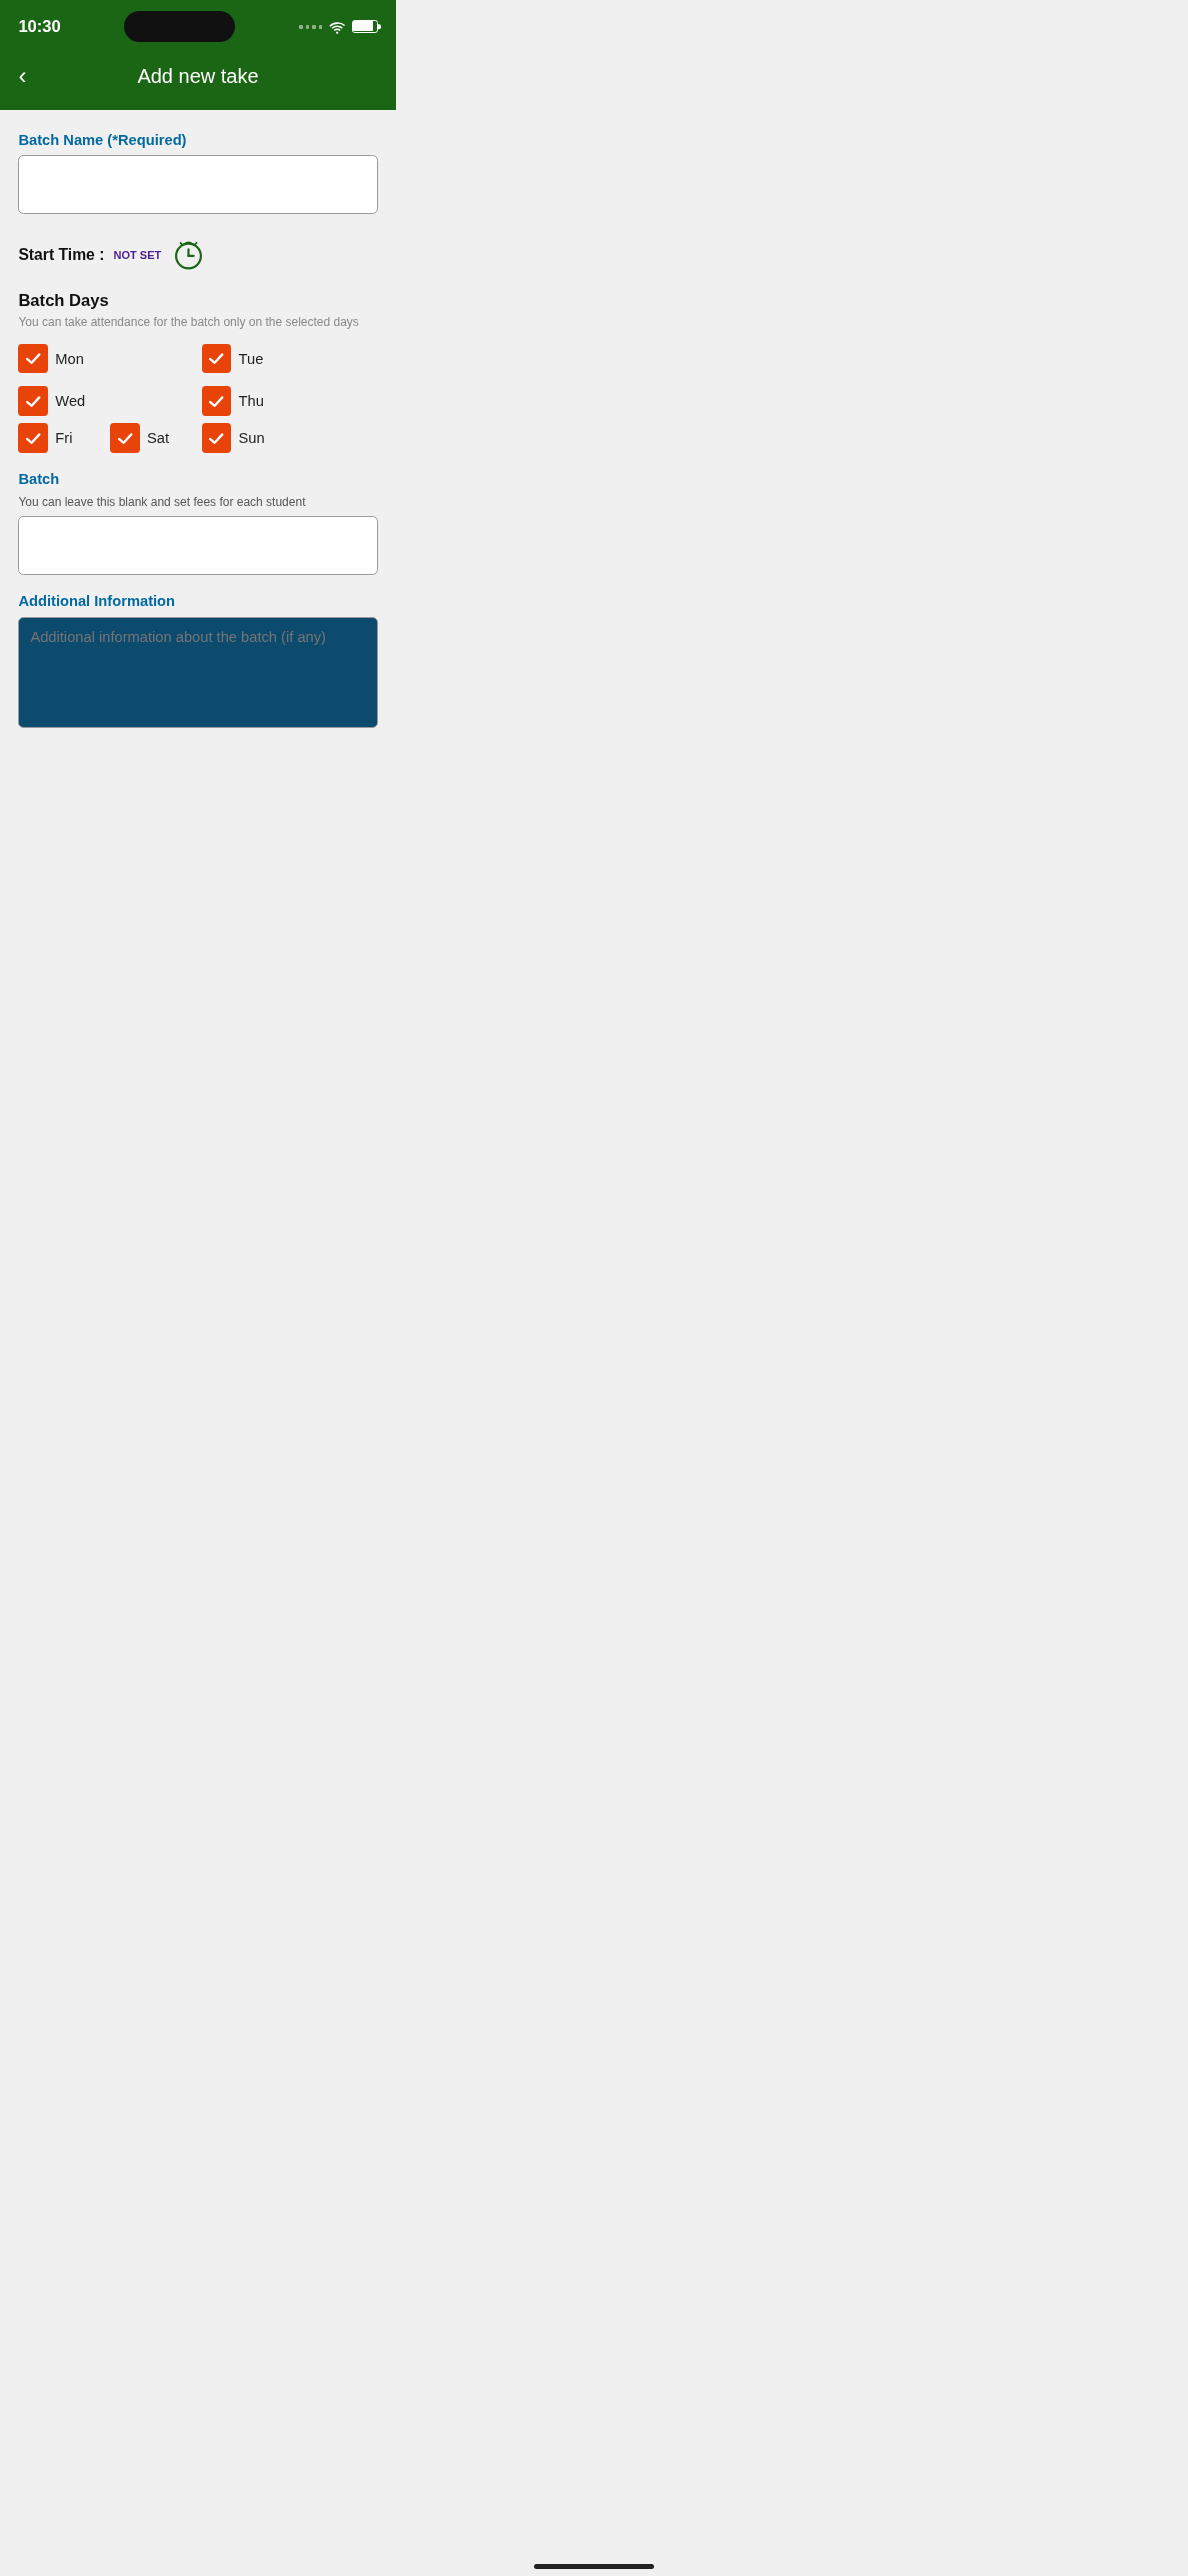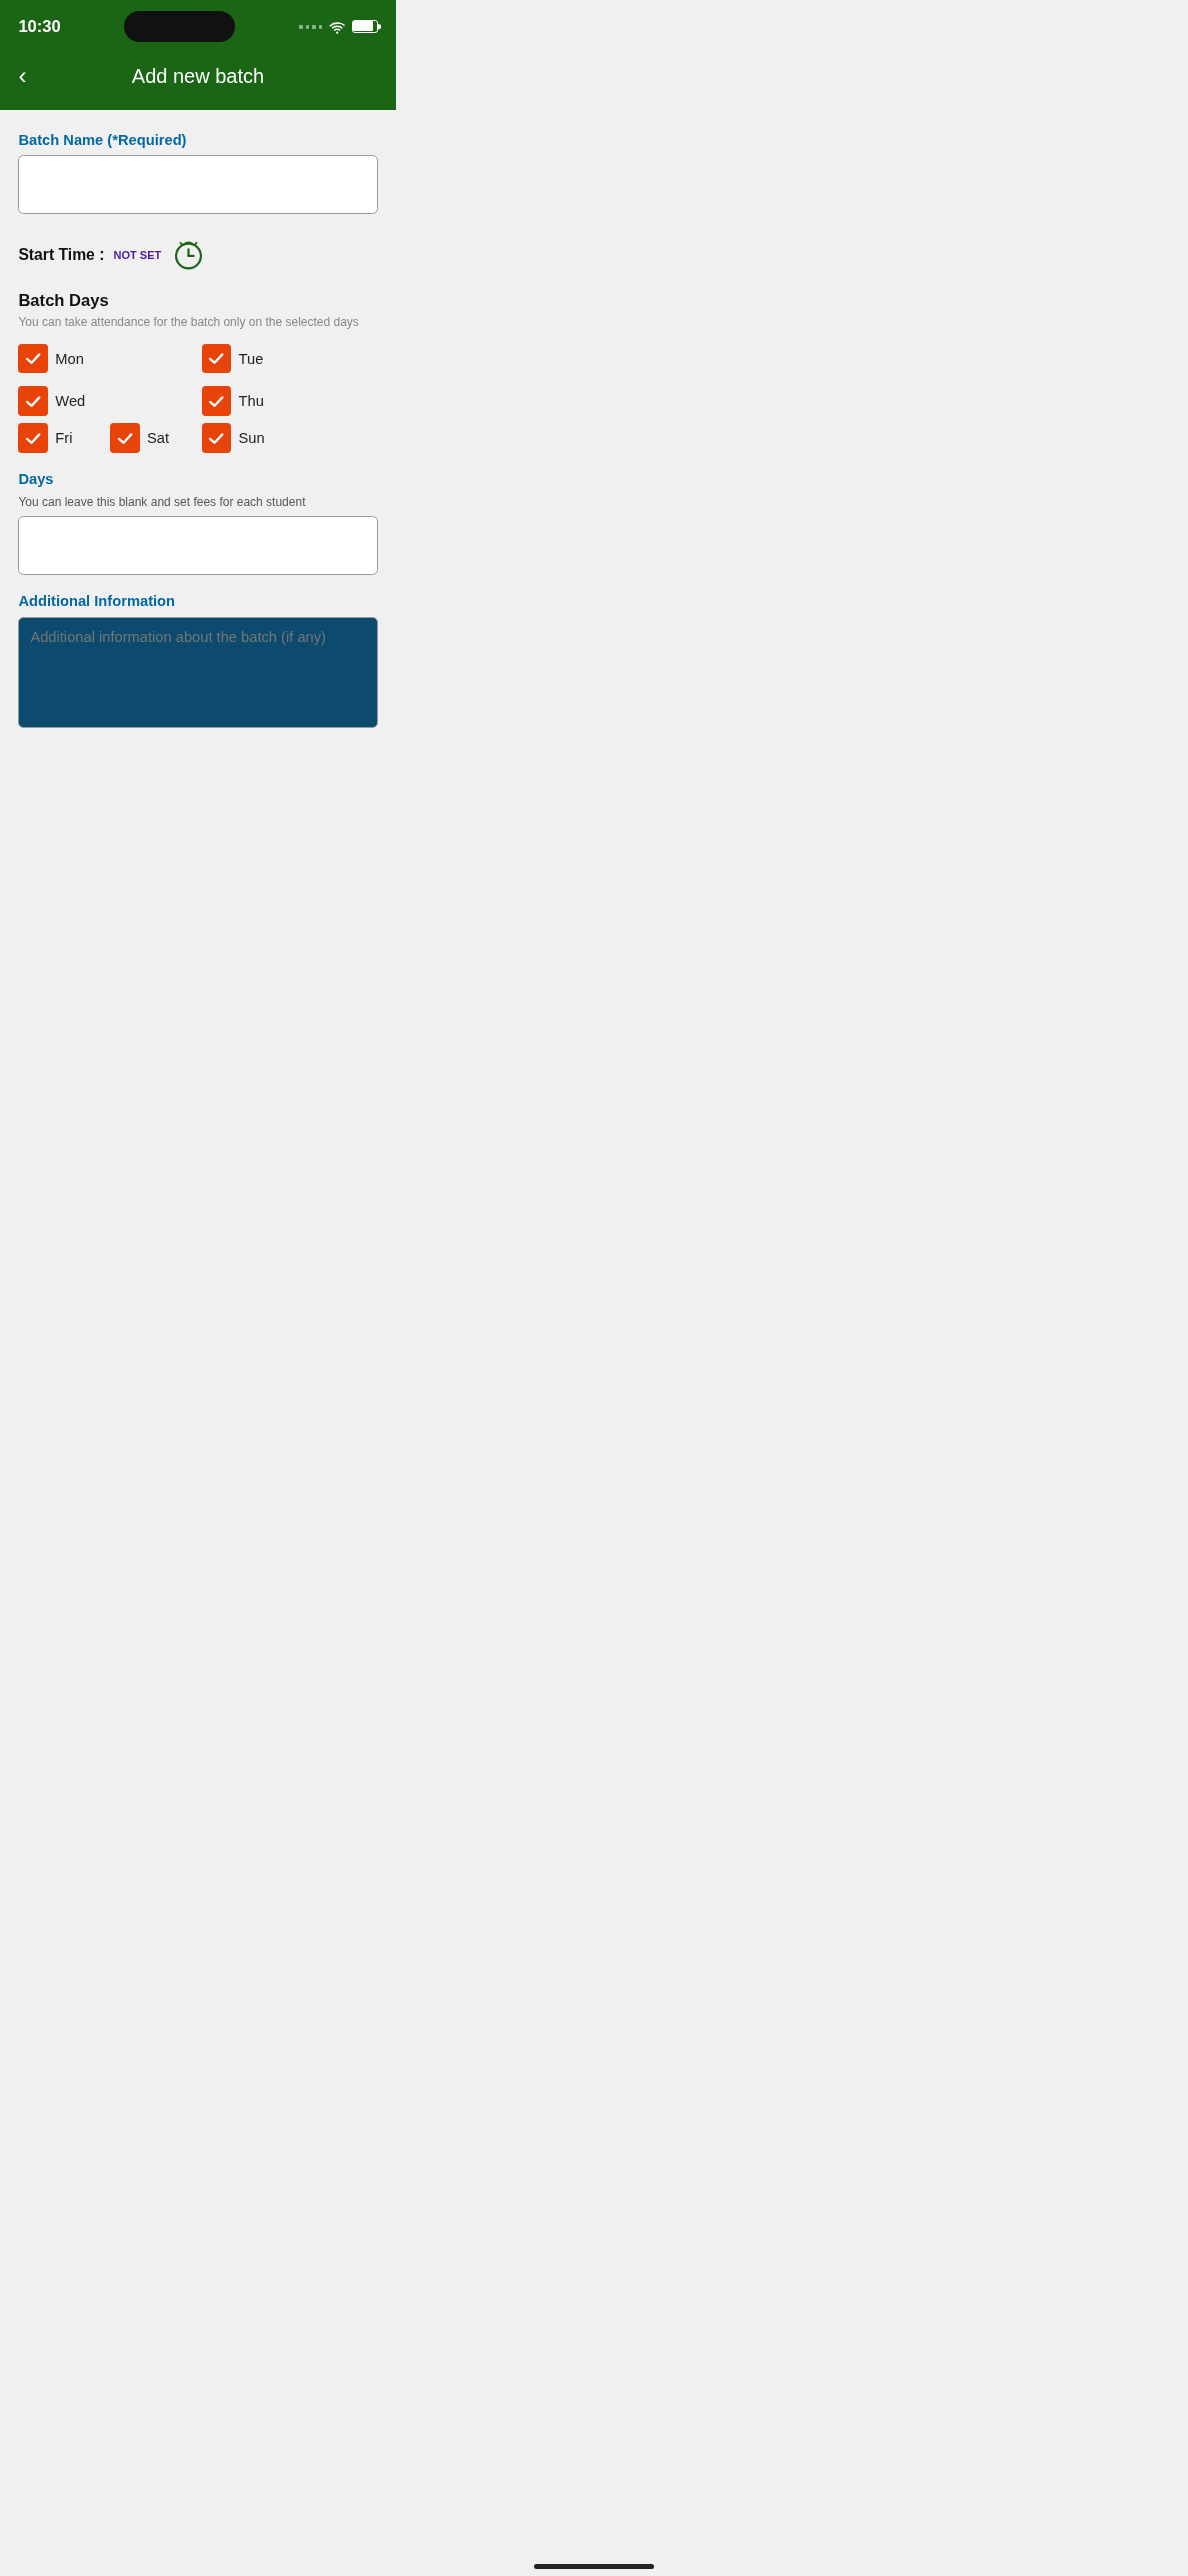--- a/index.html
+++ b/index.html
@@ -275,21 +275,21 @@
 
     <svg width="18.4" height="14.7" viewBox="0 0 24 18" fill="white">
       <path d="M12 14.5a1.5 1.5 0 1 1 0 3 1.5 1.5 0 0 1 0-3zm0-4a6.5 6.5 0 0 1 4.6 1.9l-1.4 1.4A4.5 4.5 0 0 0 12 12.5a4.5 4.5 0 0 0-3.2 1.3L7.4 12.4A6.5 6.5 0 0 1 12 10.5zm0-4a10.5 10.5 0 0 1 7.4 3l-1.4 1.4A8.5 8.5 0 0 0 12 8.5a8.5 8.5 0 0 0-6 2.4L4.6 9.5A10.5 10.5 0 0 1 12 6.5zm0-4A14.5 14.5 0 0 1 22.3 6L21 7.4A12.5 12.5 0 0 0 12 4.5a12.5 12.5 0 0 0-9 3.8L1.7 6.9A14.5 14.5 0 0 1 12 2.5z"></path>
     </svg>
     <div class="battery-icon"></div>
   </div>
 </div>
 
 <div class="header">
   <button class="back-btn">‹</button>
-  <span class="header-title">Add new batch</span>
+  <span class="header-title">Add new take</span>
 </div>
 
 <div class="content">
 
   <div>
     <div class="field-label">Batch Name (*Required)</div>
     <input class="text-input" type="text" value="" style="">
   </div>
 
   <div class="start-time-row">
@@ -370,21 +370,21 @@
             <polyline points="4,13 10,18 20,7" stroke="white" stroke-width="3" stroke-linecap="round" stroke-linejoin="round"></polyline>
           </svg>
         </div>
         <span class="day-label">Sun</span>
       </div>
       <div class="day-empty"></div>
     </div>
   </div>
 
   <div class="fees-section">
-    <div class="field-label">Days</div>
+    <div class="field-label">Batch</div>
     <div class="fees-subtitle">You can leave this blank and set fees for each student</div>
     <input class="text-input" type="text" value="" style="">
   </div>
 
   <div class="additional-section">
     <div class="field-label">Additional Information</div>
     <textarea class="textarea-input" placeholder="Additional information about the batch (if any)" style=""></textarea>
   </div>
 
 </div>

